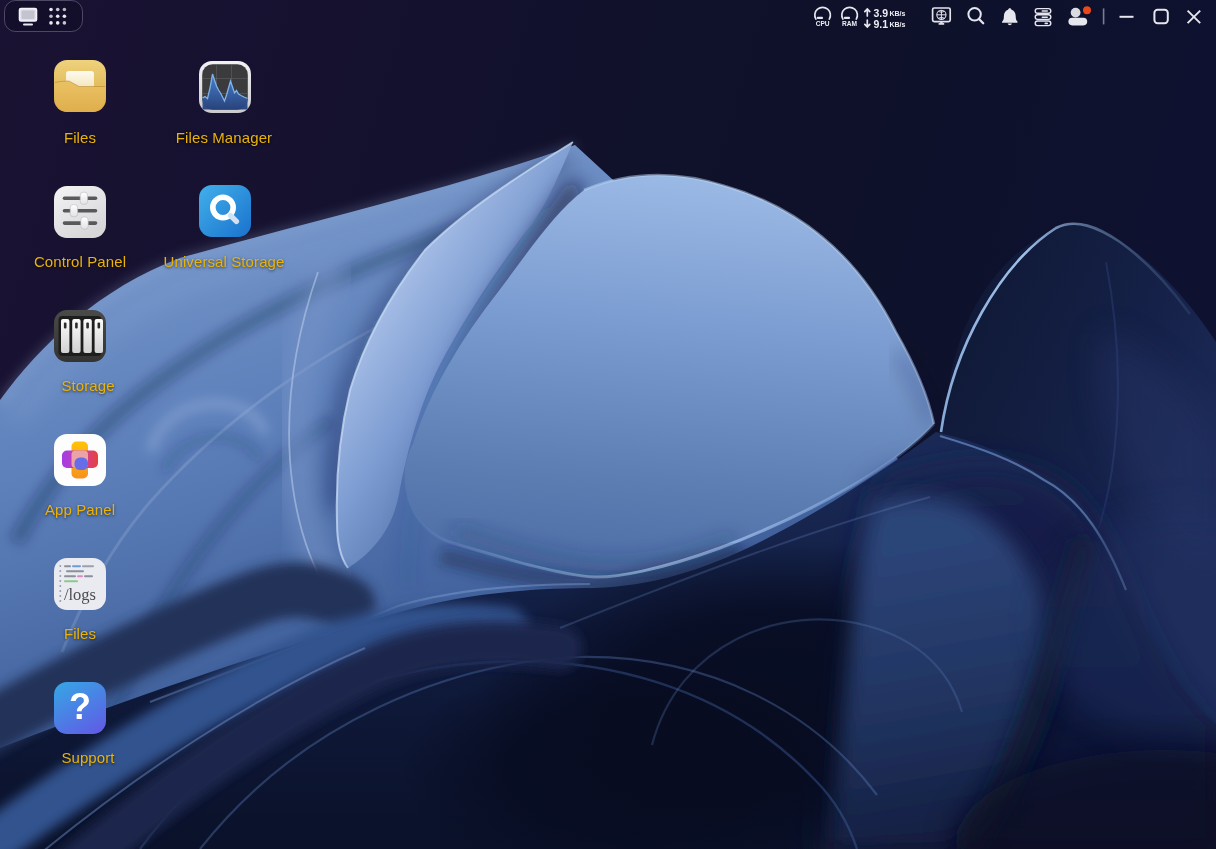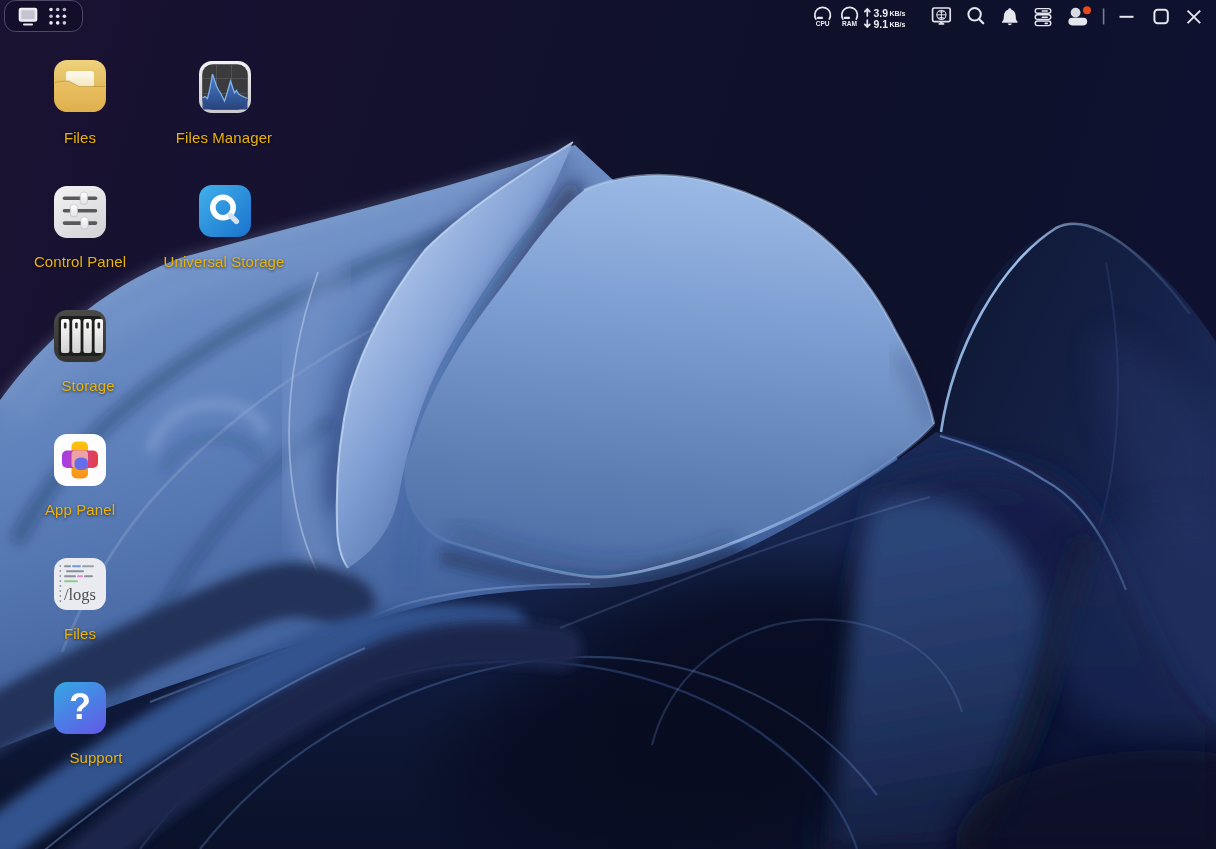--- a/index.html
+++ b/index.html
@@ -375,15 +375,15 @@
 <svg class="ic" style="left:54px;top:682px" viewBox="0 0 52 52">
   <defs>
     <linearGradient id="spb" x1=".2" y1="0" x2=".8" y2="1">
       <stop offset="0" stop-color="#38a2e4"></stop>
           <stop offset="1" stop-color="#5f5de6"></stop>
     </linearGradient>
   </defs>
   <rect x="0" y="0" width="52" height="52" rx="13" fill="url(#spb)"></rect>
   <text x="26" y="37" font-family="Liberation Sans,sans-serif" font-size="36" font-weight="bold" fill="#ffffff" text-anchor="middle">?</text>
 </svg>
-<div class="lbl" style="left:16px;top:749px">Support</div>
+<div class="lbl" style="left:8px;top:749px">Support</div>
 
 </div>
 
 </body></html>

